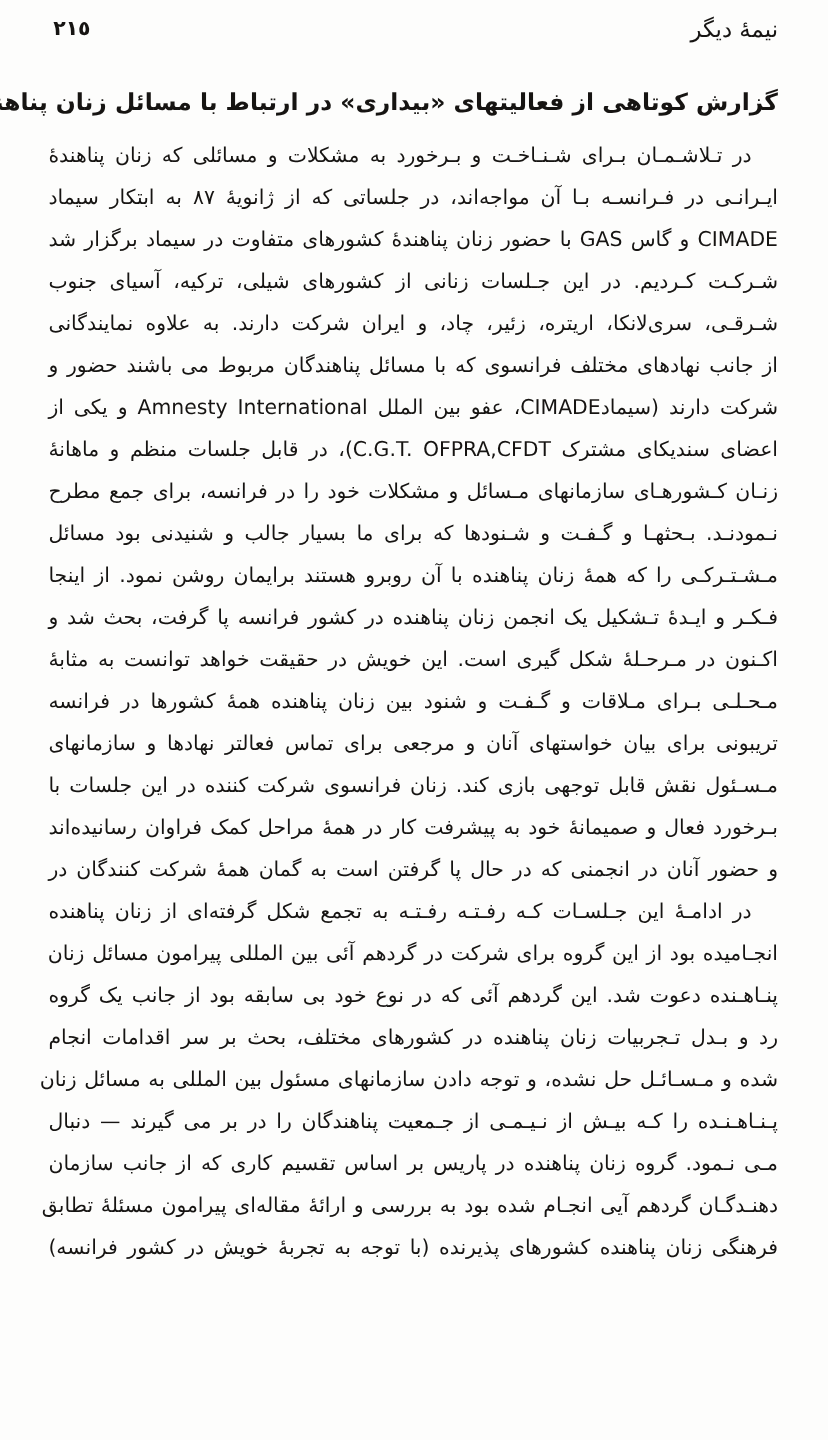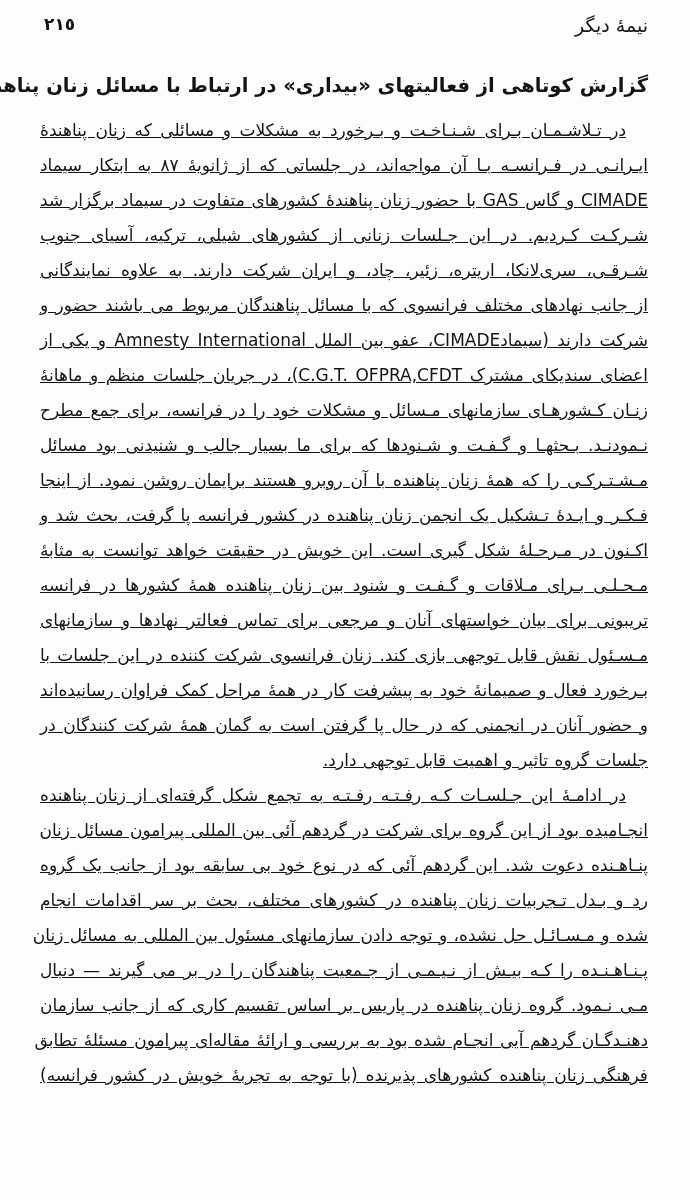--- a/index.html
+++ b/index.html
@@ -37,21 +37,21 @@
   }
   .heading {
     margin: 27px 0 0 0;
     font-size: 19.5px;
     font-weight: bold;
     line-height: 30px;
     text-align: justify;
     text-align-last: justify;
     white-space: nowrap;
   }
-  .body-text { margin-top: 12px; text-decoration: underline; }
+  .body-text { margin-top: 12px; }
   .line {
     height: 35px;
     line-height: 35px;
     font-size: 17px;
     word-spacing: 1px;
     text-align: justify;
     text-align-last: justify;
     white-space: nowrap;
   }
   .line.first { padding-right: 22px; }
@@ -72,32 +72,31 @@
   <div class="body-text">
 
     <div class="para">
       <div class="line first">در تـلاشـمـان بـرای شـنـاخـت و بـرخورد به مشکلات و مسائلی که زنان پناهندهٔ</div>
       <div class="line">ایـرانـی در فـرانسـه بـا آن مواجه‌اند، در جلساتی که از ژانویهٔ ٨٧ به ابتکار سیماد</div>
       <div class="line">CIMADE و گاس GAS با حضور زنان پناهندهٔ کشورهای متفاوت در سیماد برگزار شد</div>
       <div class="line">شـرکـت کـردیم. در این جـلسات زنانی از کشورهای شیلی، ترکیه، آسیای جنوب</div>
       <div class="line">شـرقـی، سری‌لانکا، اریتره، زئیر، چاد، و ایران شرکت دارند. به علاوه نمایندگانی</div>
       <div class="line">از جانب نهادهای مختلف فرانسوی که با مسائل پناهندگان مربوط می باشند حضور و</div>
       <div class="line">شرکت دارند (سیمادCIMADE، عفو بین الملل Amnesty International و یکی از</div>
-      <div class="line">اعضای سندیکای مشترک C.G.T. OFPRA,CFDT)، در جریان جلسات منظم و ماهانهٔ</div>
+      <div class="line">اعضای سندیکای مشترک C.G.T. OFPRA,CFDT)، در قابل جلسات منظم و ماهانهٔ</div>
       <div class="line">زنـان کـشورهـای سازمانهای مـسائل و مشکلات خود را در فرانسه، برای جمع مطرح</div>
       <div class="line">نـمودنـد. بـحثهـا و گـفـت و شـنودها که برای ما بسیار جالب و شنیدنی بود مسائل</div>
       <div class="line">مـشـتـرکـی را که همهٔ زنان پناهنده با آن روبرو هستند برایمان روشن نمود. از اینجا</div>
       <div class="line">فـکـر و ایـدهٔ تـشکیل یک انجمن زنان پناهنده در کشور فرانسه پا گرفت، بحث شد و</div>
       <div class="line">اکـنون در مـرحـلهٔ شکل گیری است. این خویش در حقیقت خواهد توانست به مثابهٔ</div>
       <div class="line">مـحـلـی بـرای مـلاقات و گـفـت و شنود بین زنان پناهنده همهٔ کشورها در فرانسه</div>
       <div class="line">تریبونی برای بیان خواستهای آنان و مرجعی برای تماس فعالتر نهادها و سازمانهای</div>
       <div class="line">مـسـئول نقش قابل توجهی بازی کند. زنان فرانسوی شرکت کننده در این جلسات با</div>
       <div class="line">بـرخورد فعال و صمیمانهٔ خود به پیشرفت کار در همهٔ مراحل کمک فراوان رسانیده‌اند</div>
       <div class="line">و حضور آنان در انجمنی که در حال پا گرفتن است به گمان همهٔ شرکت کنندگان در</div>
-      <div class="line short">جلسات گروه تاثیر و اهمیت قابل توجهی دارد.</div>
     </div>
 
     <div class="para">
       <div class="line first">در ادامـهٔ این جـلسـات کـه رفـتـه رفـتـه به تجمع شکل گرفته‌ای از زنان پناهنده</div>
       <div class="line">انجـامیده بود از این گروه برای شرکت در گردهم آئی بین المللی پیرامون مسائل زنان</div>
       <div class="line">پنـاهـنده دعوت شد. این گردهم آئی که در نوع خود بی سابقه بود از جانب یک گروه</div>
       <div class="line">رد و بـدل تـجربیات زنان پناهنده در کشورهای مختلف، بحث بر سر اقدامات انجام</div>
       <div class="line">شده و مـسـائـل حل نشده، و توجه دادن سازمانهای مسئول بین المللی به مسائل زنان</div>
       <div class="line">پـنـاهـنـده را کـه بیـش از نـیـمـی از جـمعیت پناهندگان را در بر می گیرند — دنبال</div>
       <div class="line">مـی نـمود. گروه زنان پناهنده در پاریس بر اساس تقسیم کاری که از جانب سازمان</div>

